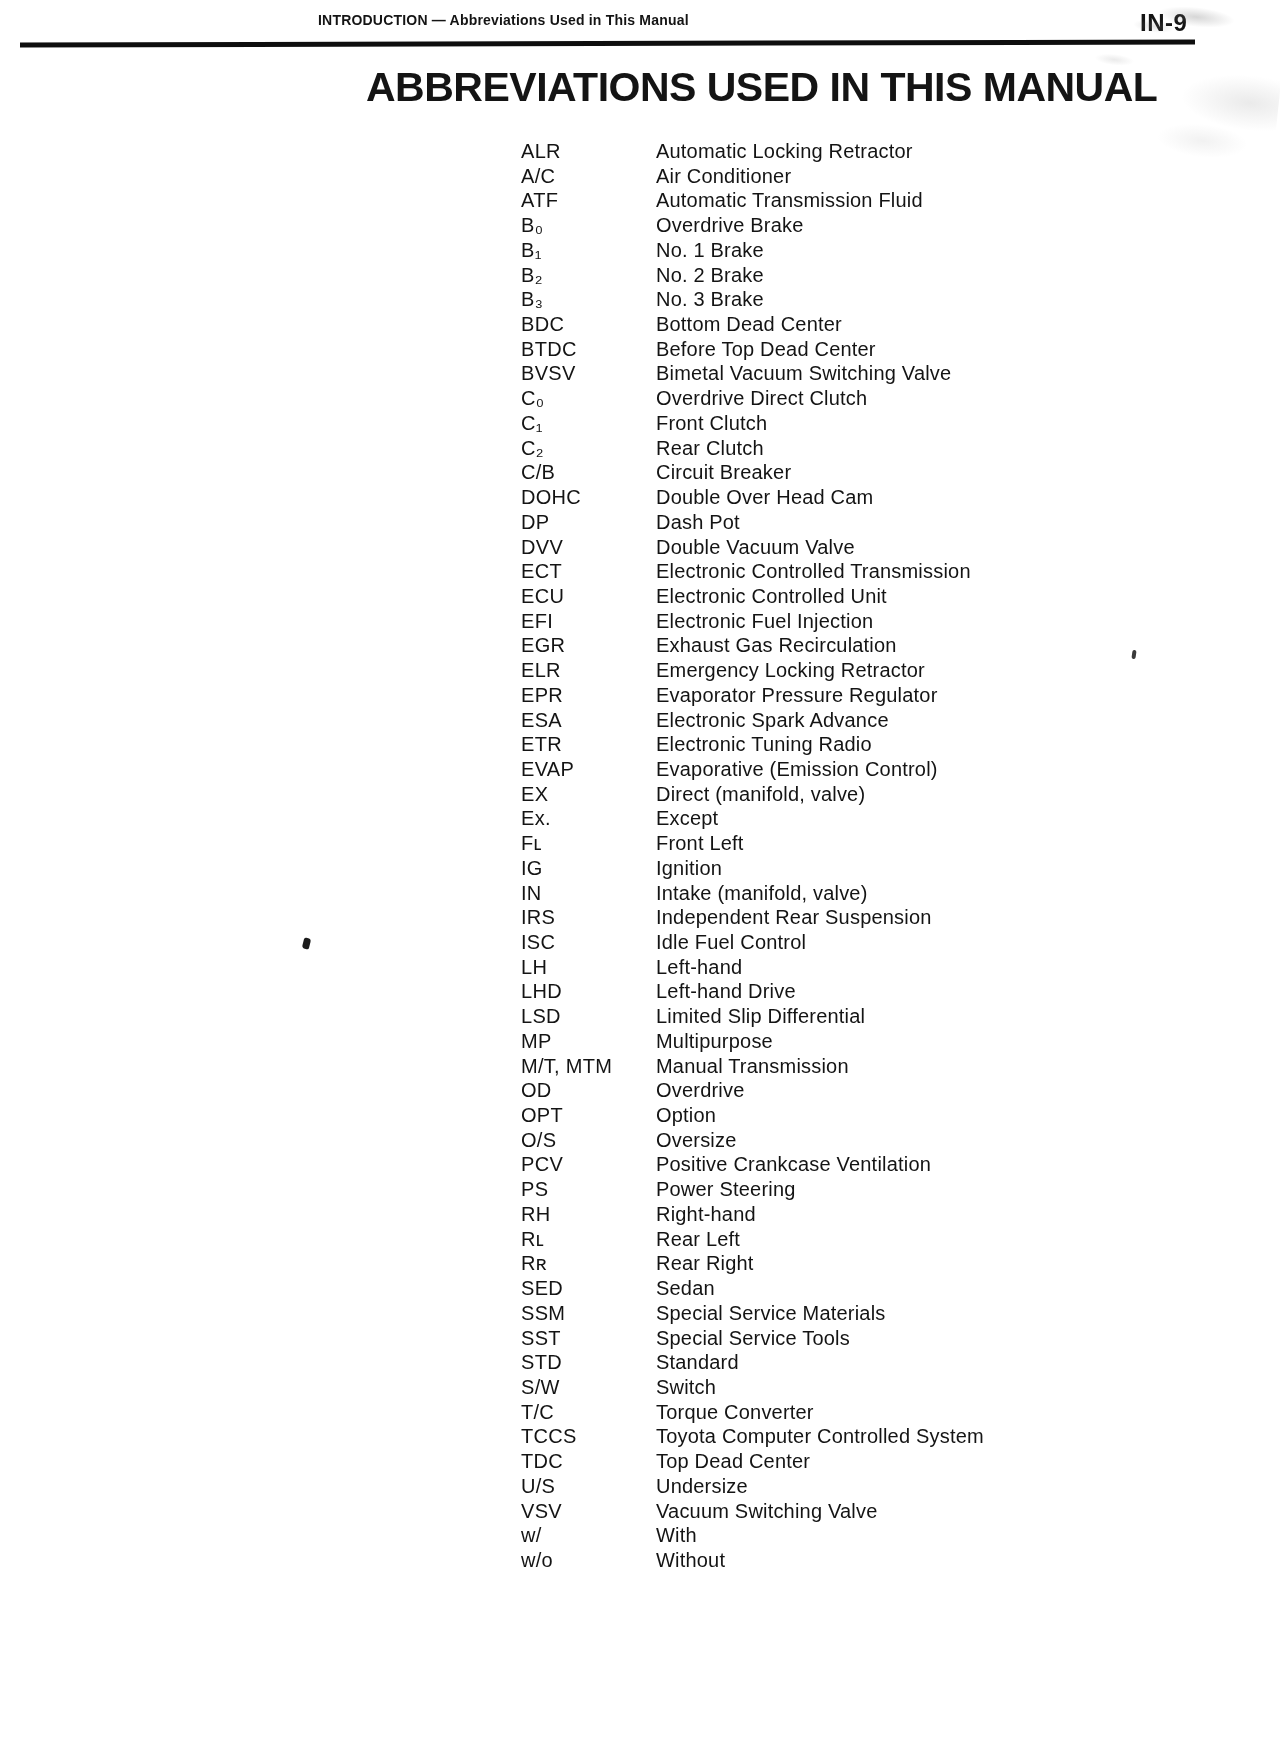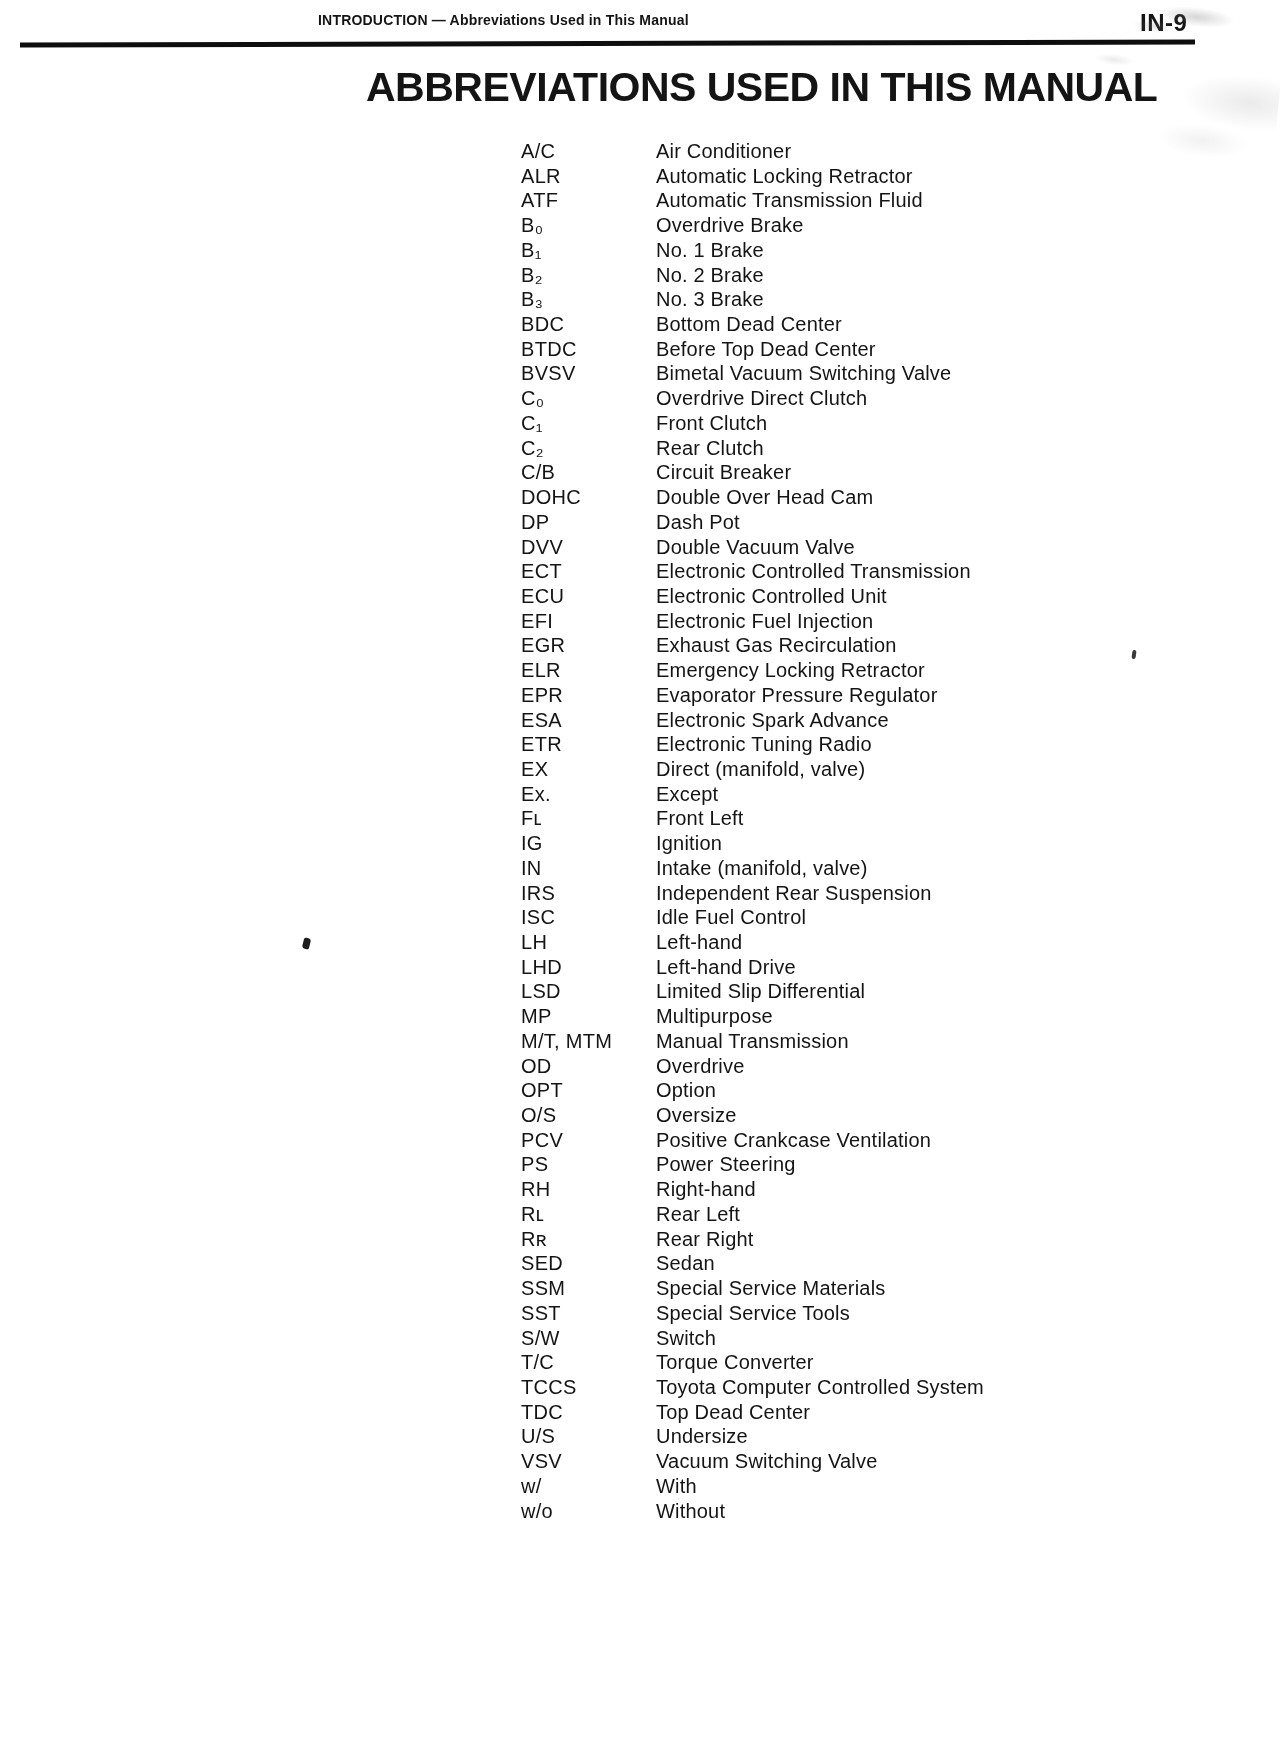--- a/index.html
+++ b/index.html
@@ -65,29 +65,29 @@
   <div class="breadcrumb">INTRODUCTION — Abbreviations Used in This Manual</div>
 
   <div class="pagenum">IN-9</div>
 
   <div class="rule"></div>
 
   <h1 class="doc-title">ABBREVIATIONS USED IN THIS MANUAL</h1>
 
   <div class="abbr-list">
   <div class="row">
+    <span class="abbr">ALR</span>
+    <span class="meaning">Automatic Locking Retractor</span>
+  </div>
+
+  <div class="row">
     <span class="abbr">A/C</span>
     <span class="meaning">Air Conditioner</span>
   </div>
 
-  <div class="row">
-    <span class="abbr">ALR</span>
-    <span class="meaning">Automatic Locking Retractor</span>
-  </div>
-
 
   <div class="row">
     <span class="abbr">ATF</span>
     <span class="meaning">Automatic Transmission Fluid</span>
   </div>
 
   <div class="row">
     <span class="abbr">B₀</span>
     <span class="meaning">Overdrive Brake</span>
   </div>
@@ -190,20 +190,24 @@
   <div class="row">
     <span class="abbr">ESA</span>
     <span class="meaning">Electronic Spark Advance</span>
   </div>
 
   <div class="row">
     <span class="abbr">ETR</span>
     <span class="meaning">Electronic Tuning Radio</span>
   </div>
 
+  <div class="row">
+    <span class="abbr">EVAP</span>
+    <span class="meaning">Evaporative (Emission Control)</span>
+  </div>
 
   <div class="row">
     <span class="abbr">EX</span>
     <span class="meaning">Direct (manifold, valve)</span>
   </div>
 
   <div class="row">
     <span class="abbr">Ex.</span>
     <span class="meaning">Except</span>
   </div>
@@ -307,20 +311,24 @@
   <div class="row">
     <span class="abbr">SSM</span>
     <span class="meaning">Special Service Materials</span>
   </div>
 
   <div class="row">
     <span class="abbr">SST</span>
     <span class="meaning">Special Service Tools</span>
   </div>
 
+  <div class="row">
+    <span class="abbr">STD</span>
+    <span class="meaning">Standard</span>
+  </div>
 
   <div class="row">
     <span class="abbr">S/W</span>
     <span class="meaning">Switch</span>
   </div>
 
   <div class="row">
     <span class="abbr">T/C</span>
     <span class="meaning">Torque Converter</span>
   </div>

